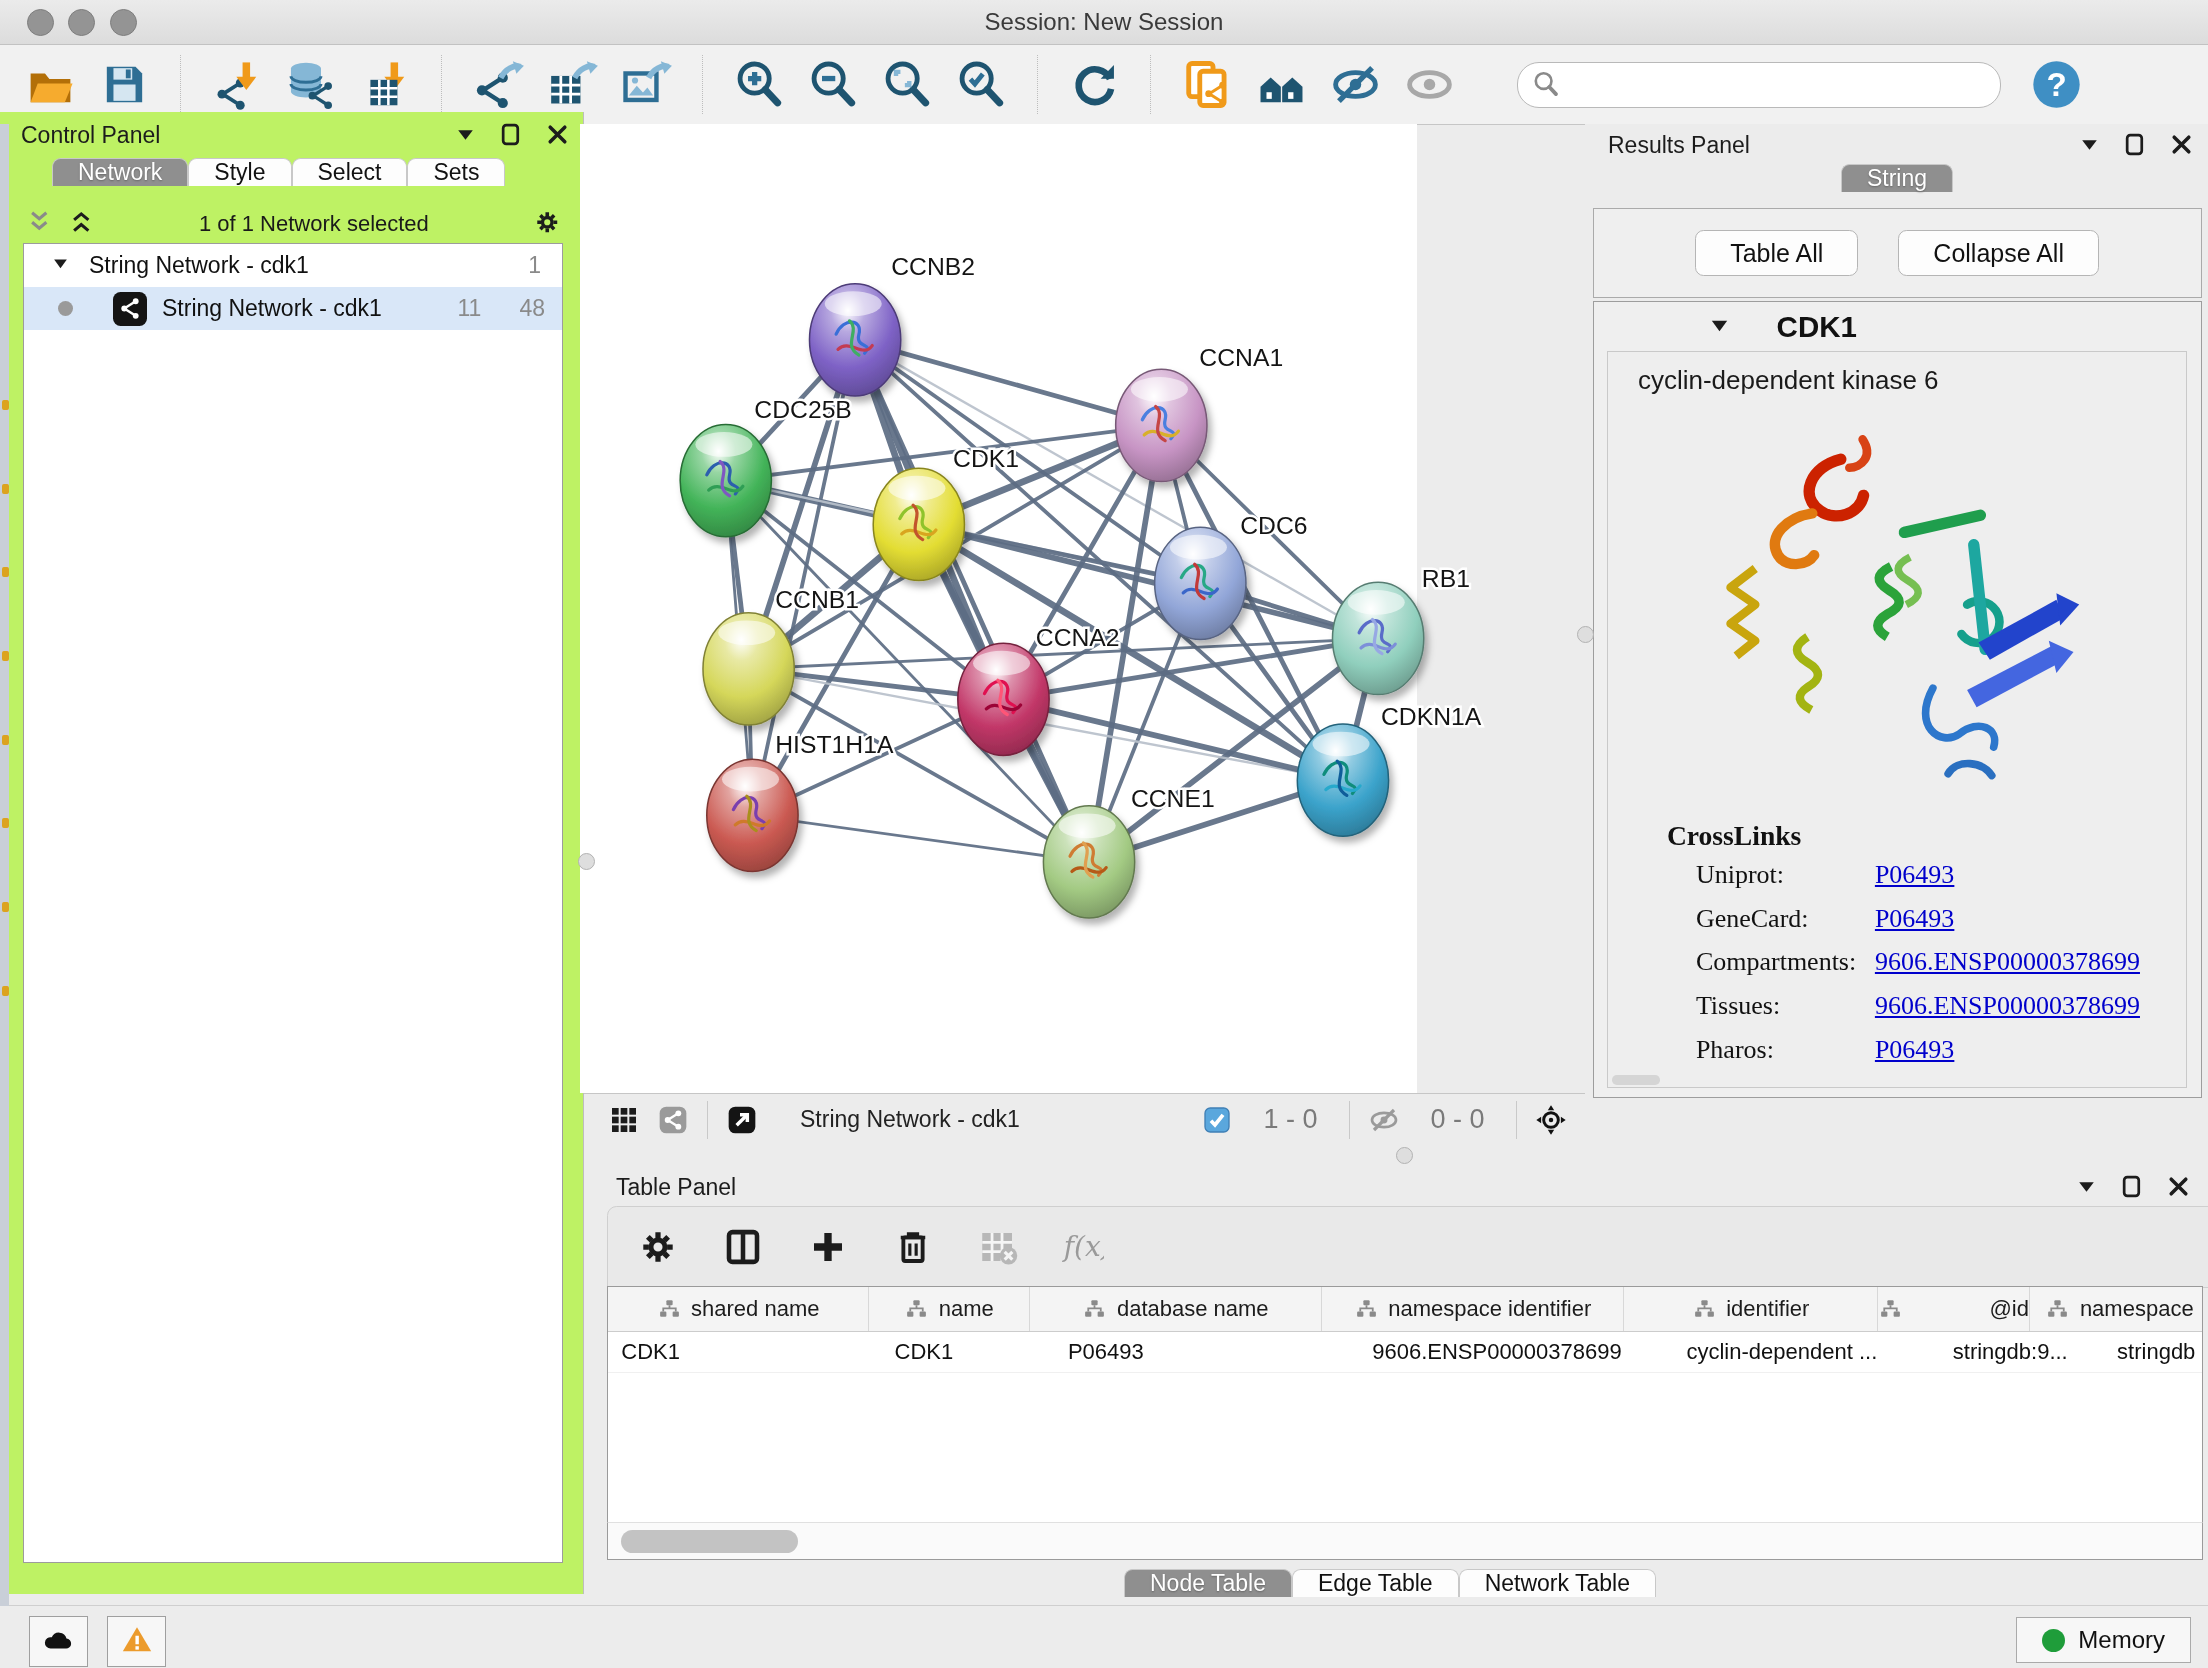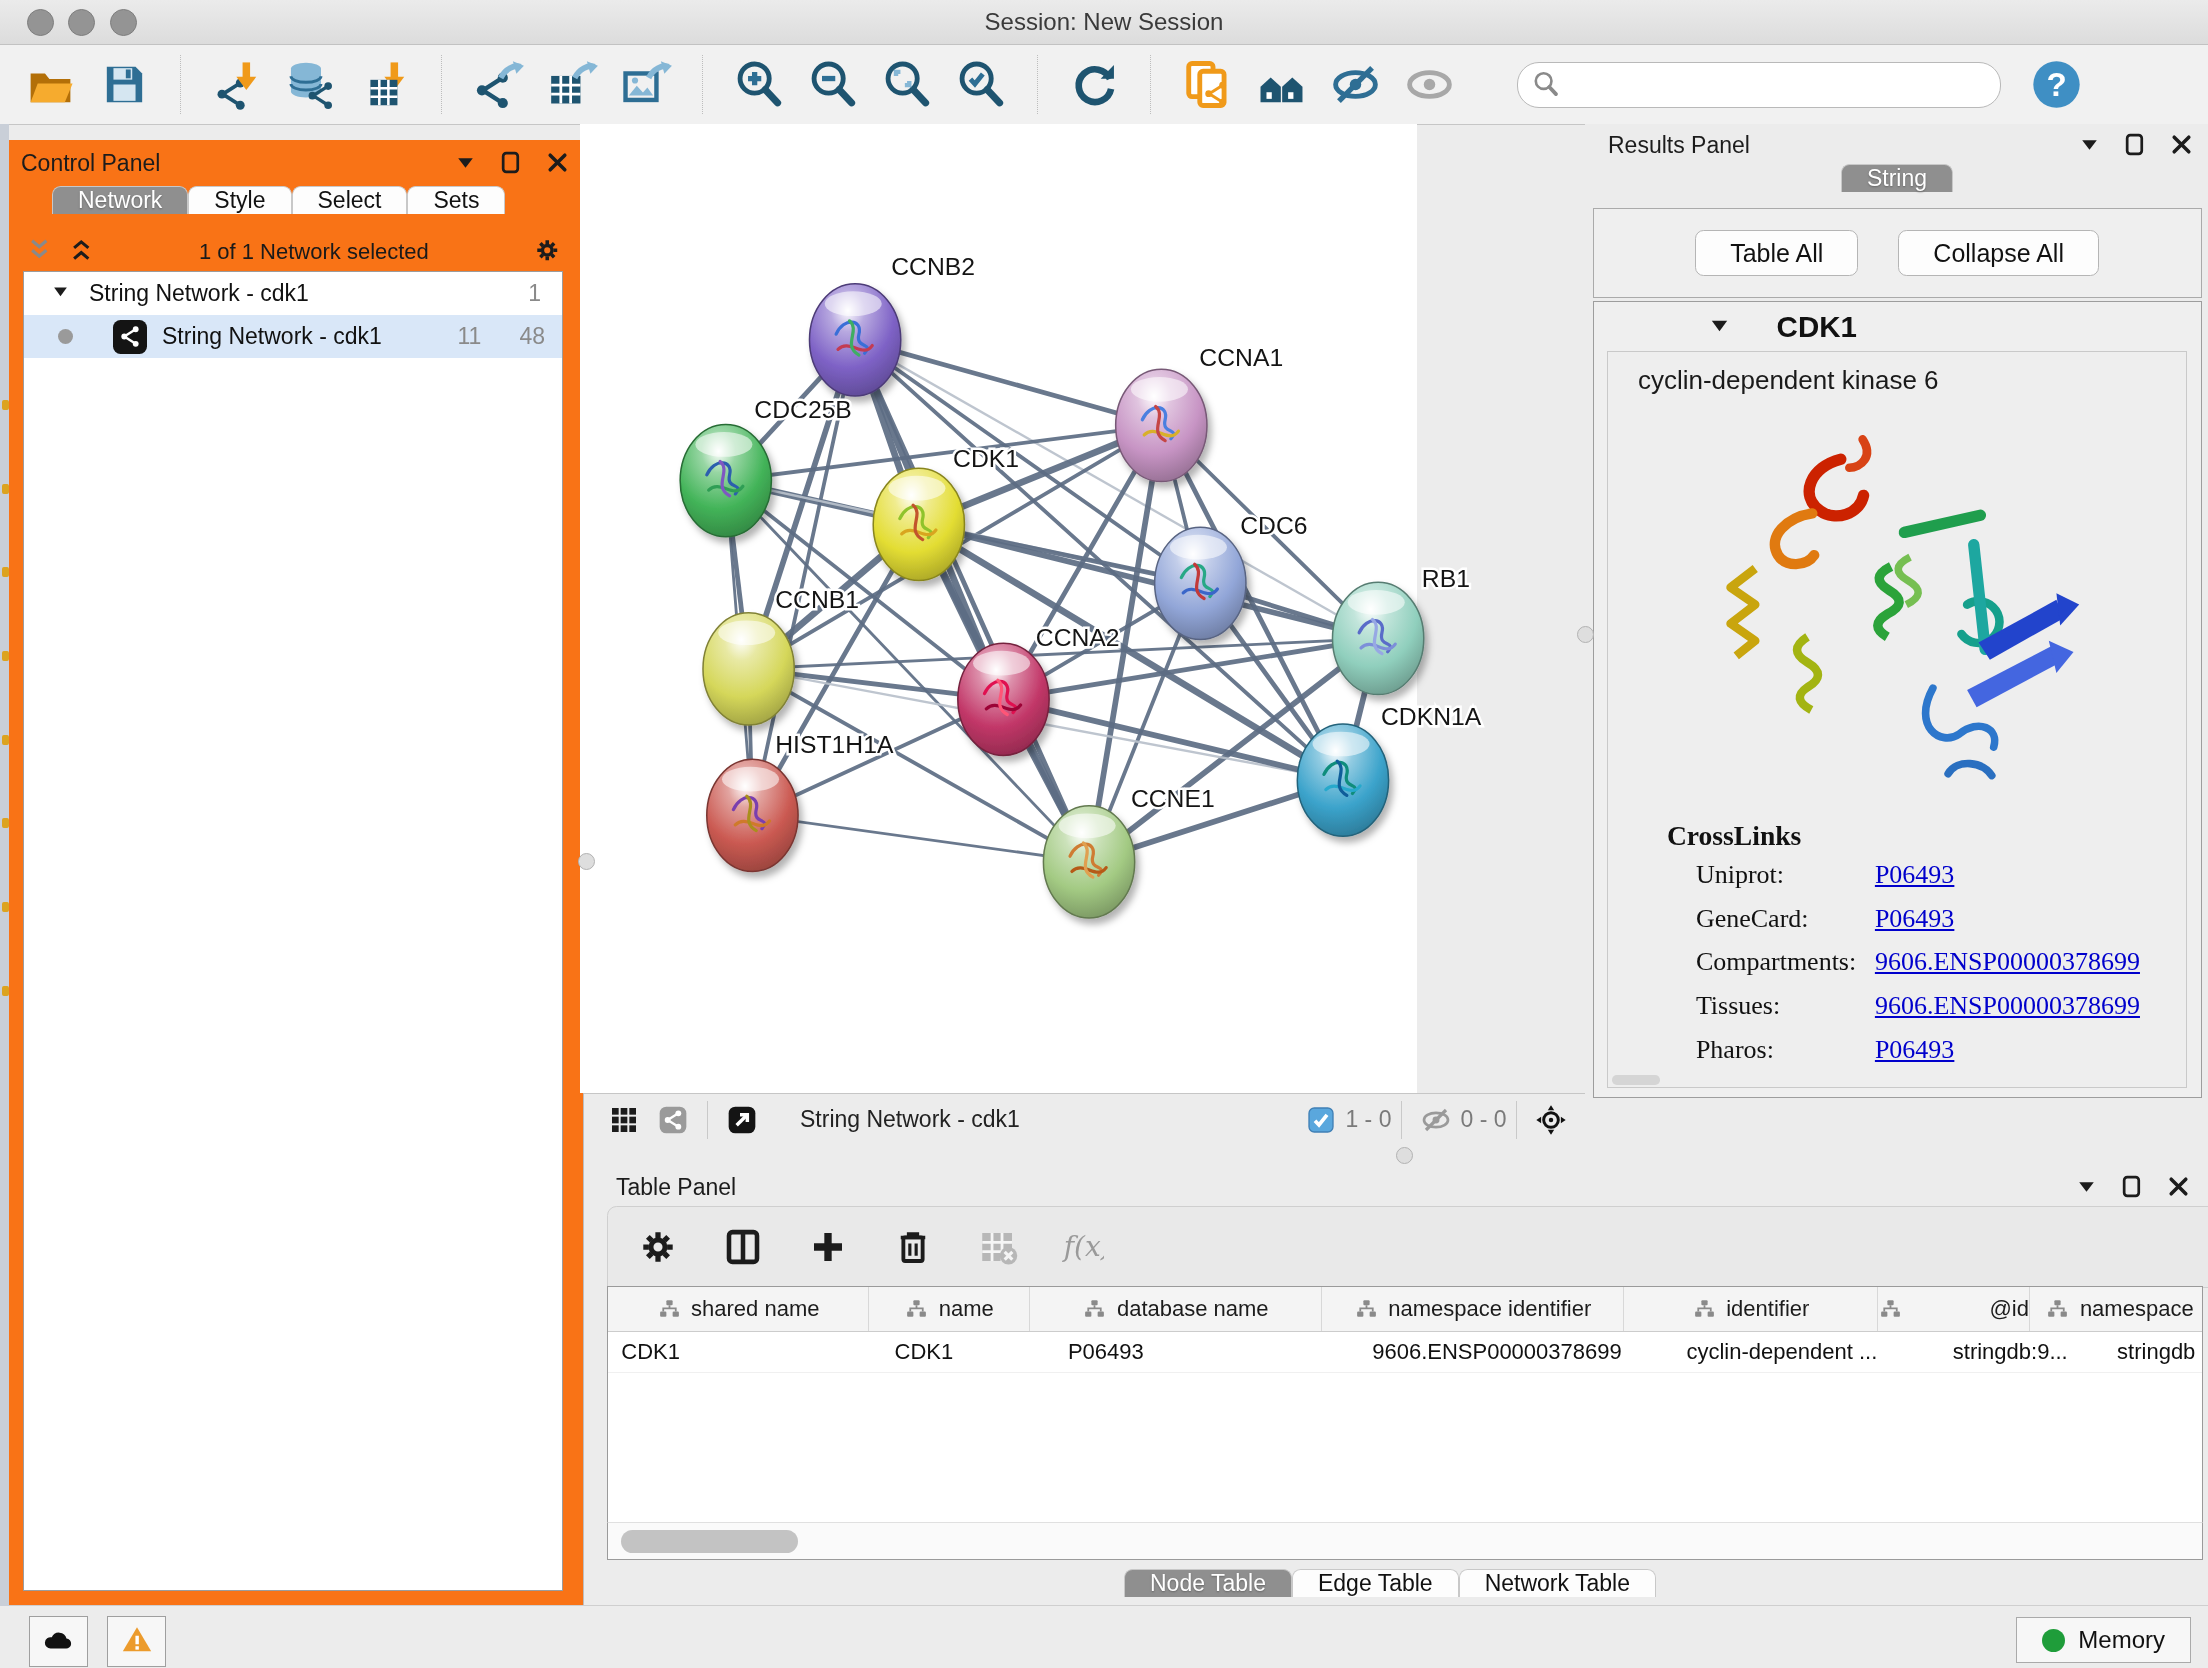--- a/index.html
+++ b/index.html
@@ -21,22 +21,22 @@
   .tb-btn svg{width:53px;height:53px;}
   #search-wrap{margin-left:38px;width:468px;height:44px;background:#fff;
     border:1px solid #b9b9b9;border-radius:22px;display:flex;align-items:center;padding-left:13.3px;}
   #search-wrap svg{width:28.5px;height:28.5px;}
   #search-input{border:none;outline:none;font-size:21px;flex:1;background:transparent;margin-left:7.6px;}
   
   .panel-title{font-size:23px;color:#1c1c1c;}
   .panel-ctrl{display:flex;gap:21px;align-items:center;}
   .panel-ctrl svg{width:25px;height:25px;}
   
-  #control-panel{position:absolute;left:0;top:140px;width:583px;height:1482px;
-    background:#f97316;border-right:1px solid #bdbdbd;}
+  #control-panel{position:absolute;left:0;top:112px;width:583px;height:1482px;
+    background:#bef264;border-right:1px solid #bdbdbd;}
   #edge-strip{position:absolute;left:0;top:124px;width:8.6px;height:1482px;background:#c9cfd8;z-index:5;}
   .edge-dot{position:absolute;left:1.9px;width:6.7px;height:9.5px;background:#dca31f;border-radius:1.9px;}
   #cp-title-row{position:absolute;left:21px;top:9.5px;right:13.3px;display:flex;justify-content:space-between;}
   .tabbar{position:absolute;display:flex;}
   .tab{font-size:23px;padding:0 25px;background:#fdfdfd;border:1px solid #c8c8c8;
     border-bottom:none;border-radius:8.6px 8.6px 0 0;color:#111;cursor:pointer;}
   .tab.sel{background:#8f8f8f;color:#fff;text-shadow:0 1px 1.9px #666;}
   #cp-tabs{left:52px;top:46px;}
   #cp-selrow{position:absolute;left:25px;top:91px;width:536px;height:42px;display:flex;align-items:center;}
   #cp-selrow .txt{flex:1;text-align:center;font-size:22px;color:#1a1a1a;}
@@ -51,21 +51,21 @@
   .share-chip svg{width:25px;height:25px;}
   
   #network-area{position:absolute;left:580px;top:124px;width:837px;height:969px;background:#fff;}
   #graph-svg{position:absolute;left:0;top:0;}
   #net-statusbar{position:absolute;left:584px;top:1093px;width:1001px;height:51px;
     background:#ececec;border-top:1px solid #c6c6c6;display:flex;align-items:center;}
   #net-statusbar .icon-btn{width:49px;height:42px;display:flex;align-items:center;justify-content:center;cursor:pointer;}
   #net-statusbar .icon-btn svg{width:32px;height:32px;}
   #net-statusbar .vsep{width:0;height:38px;border-left:1px solid #c9c9c9;margin:0 9.5px;}
   #net-name{font-size:23px;color:#222;margin-left:34px;flex:1;}
-  .cnt{font-size:23px;color:#7a7a7a;margin:0 0;}
+  .cnt{font-size:27px;color:#7a7a7a;margin:0 22px;}
   .splitter-dot{position:absolute;width:15px;height:15px;border-radius:50%;
     background:#dedede;border:1px solid #b2b2b2;z-index:6;}
   
   #results-panel{position:absolute;left:1585px;top:124px;width:624px;height:1051px;background:#ececec;}
   #rp-title-row{position:absolute;left:23px;top:7.6px;right:15px;display:flex;justify-content:space-between;}
   #rp-tab{position:absolute;left:50%;transform:translateX(-50%);top:40px;}
   #rp-box1{position:absolute;left:7.6px;top:84px;width:607px;height:88px;background:#efefef;
     border:1px solid #aaa;display:flex;align-items:center;justify-content:center;gap:40px;}
   .rp-btn{font-size:25px;background:#fdfdfd;border:1px solid #b5b5b5;border-radius:8.6px;
     padding:7.6px 34px;cursor:pointer;color:#111;}

